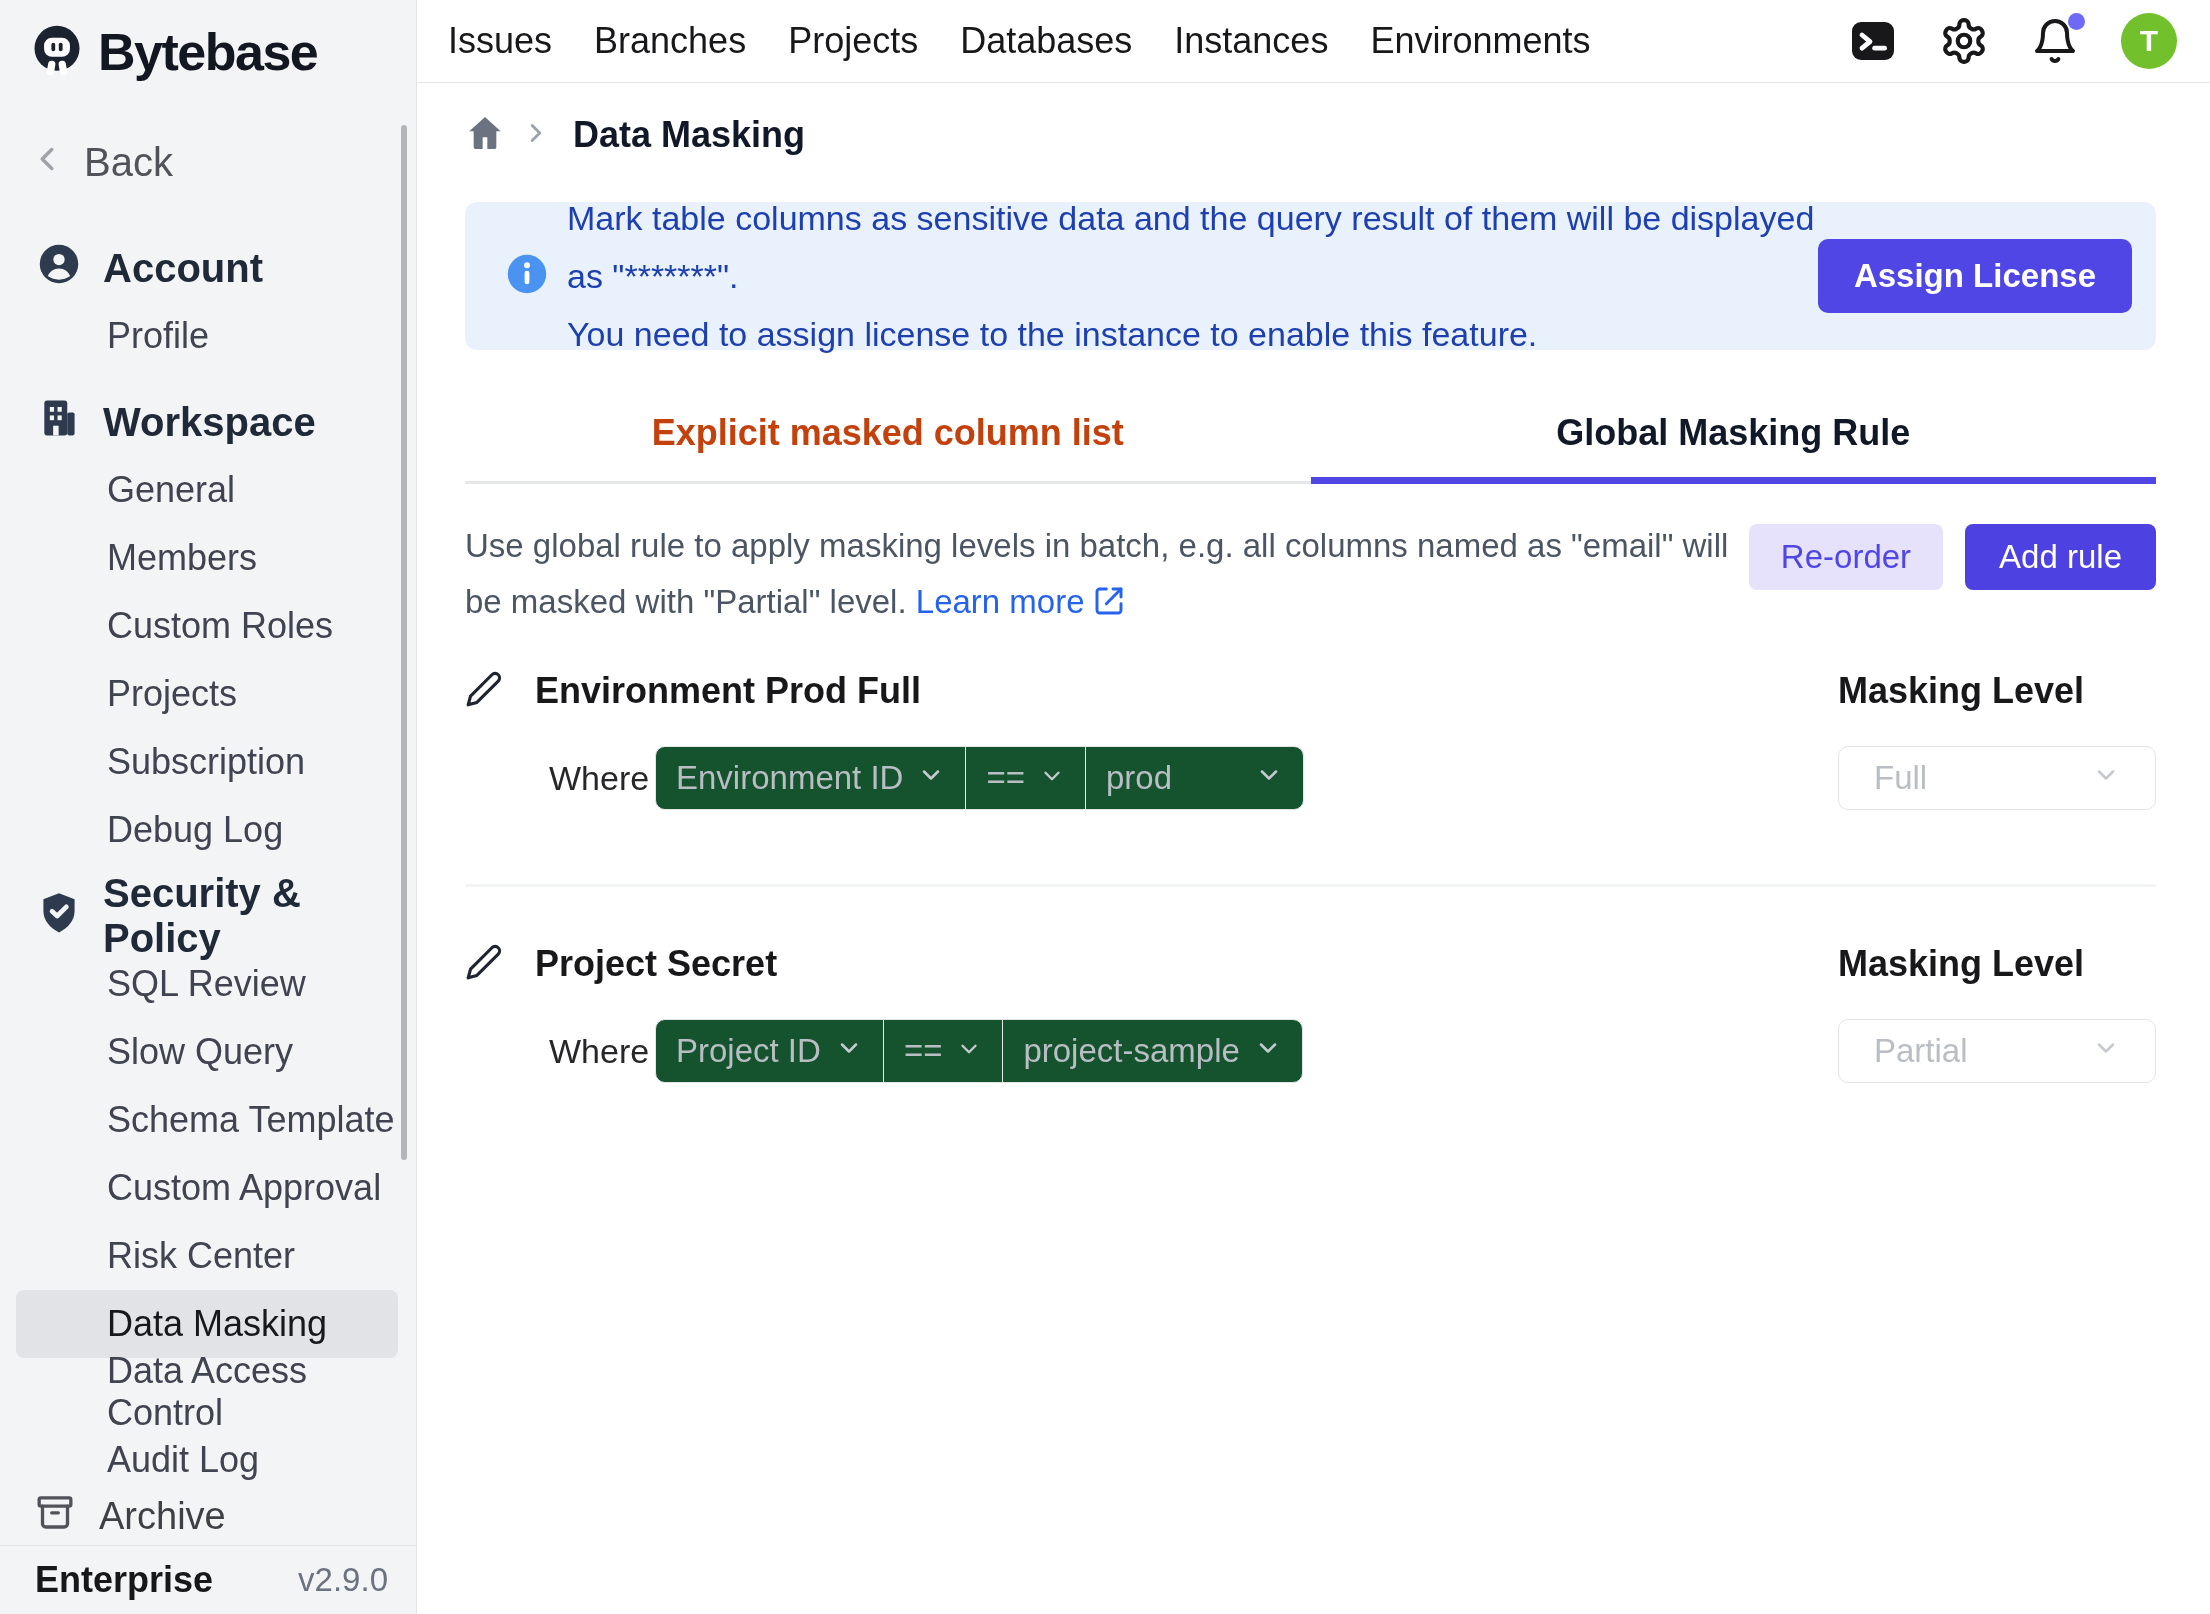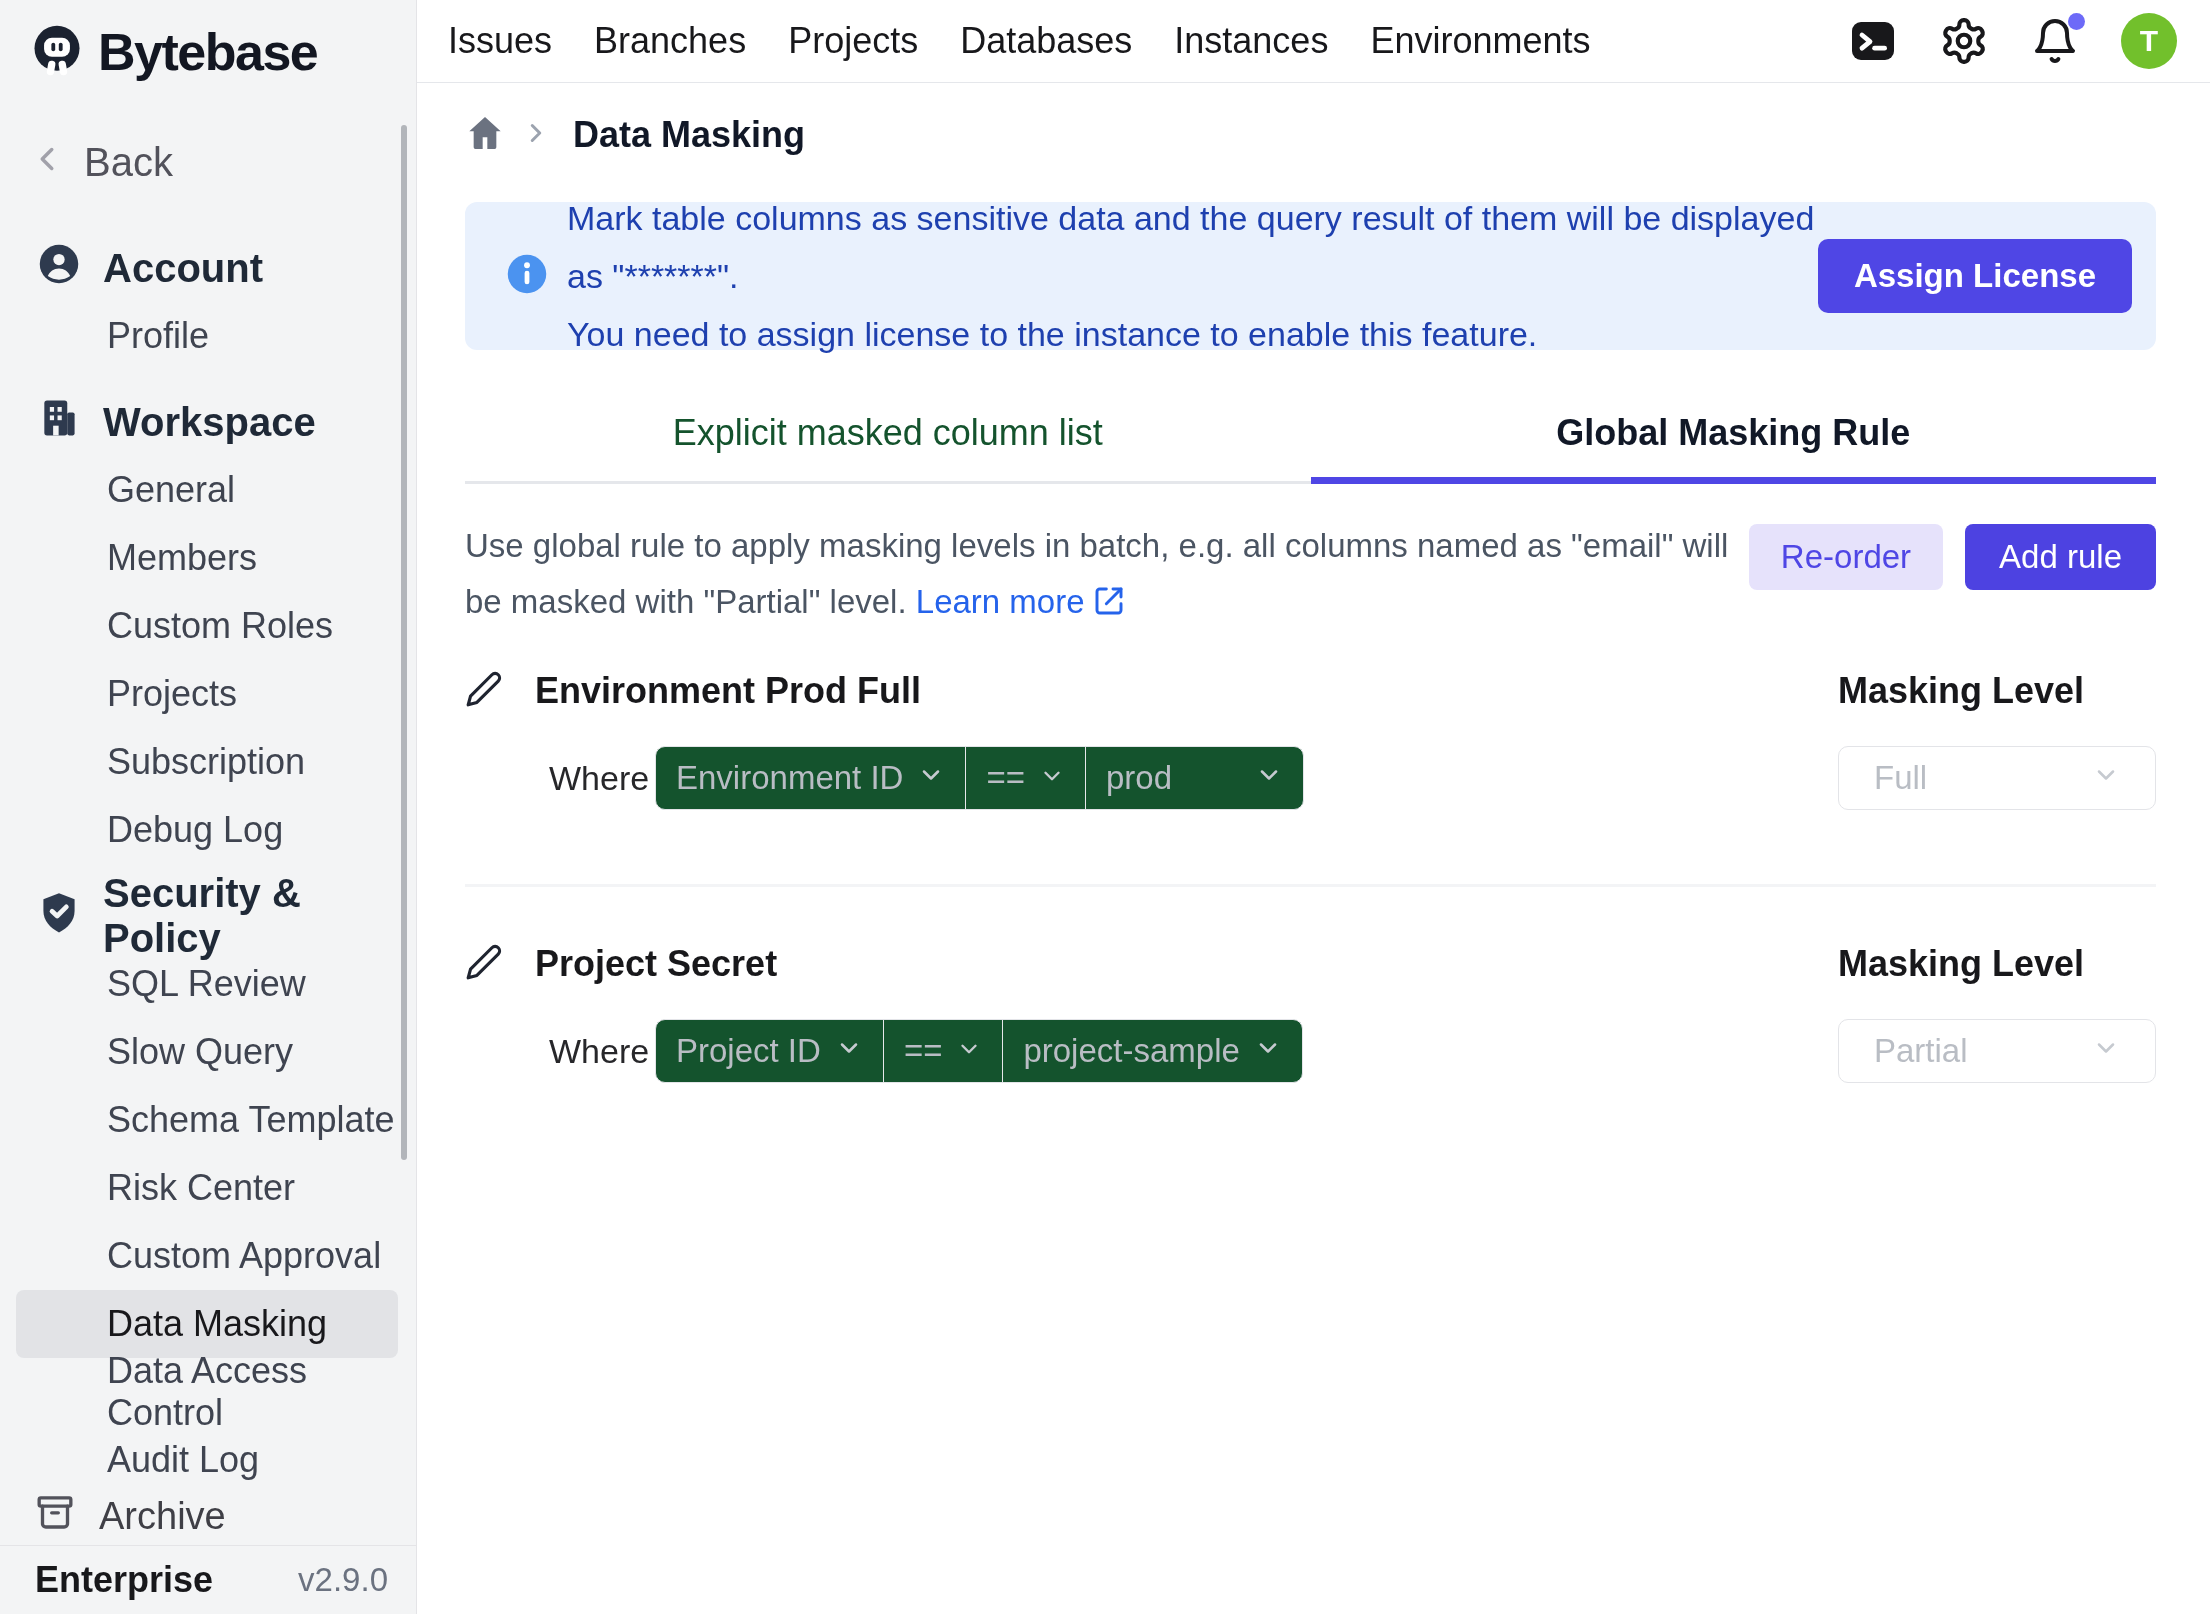--- a/index.html
+++ b/index.html
@@ -51,21 +51,21 @@
 
   .banner { margin-top:42px; background:#e9f1fd; border-radius:12px; height:148px;
             display:flex; align-items:center; padding:0 24px 0 40px; }
   .banner-text { flex:1; margin-left:18px; font-size:34px; line-height:58px; color:#1e40af; }
   .btn { display:inline-flex; align-items:center; justify-content:center; border:none; cursor:pointer;
          font-family:"Liberation Sans", sans-serif; border-radius:8px; font-size:33px; }
   .btn-license { background:#4f46e5; color:#fff; height:74px; padding:0 36px; border-radius:10px; font-weight:600; }
 
   .tabs { display:flex; margin-top:42px; }
   .tab { width:50%; text-align:center; padding:20px 0 30px; position:relative; font-size:36px;
-         color:#14532d; font-weight:400; cursor:pointer; }
+         color:#c2410c; font-weight:700; cursor:pointer; }
   .tab::after { content:""; position:absolute; left:0; right:0; bottom:0; height:3px; background:#e5e7eb; }
   .tab.active { color:#111827; font-weight:600; }
   .tab.active::after { height:7px; background:#4f46e5; }
 
   .desc-row { display:flex; align-items:flex-start; margin-top:34px; }
   .desc { flex:1; max-width:1370px; font-size:33px; line-height:56px; color:#4b5563; }
   .link { color:#2563eb; cursor:pointer; }
   .ext-icon { display:inline-block; vertical-align:-4px; margin-left:8px; }
   .desc-btns { display:flex; gap:22px; margin-left:20px; margin-top:6px; }
   .btn-secondary { background:#e6e2fb; color:#4f46e5; height:66px; padding:0 32px; }
@@ -163,22 +163,22 @@
             <svg viewBox="0 0 24 24" width="44" height="44">
               <path d="M12 1.8 20.5 5v6.3c0 5.5-3.6 9.2-8.5 11.9-4.9-2.7-8.5-6.4-8.5-11.9V5z" fill="#2e3a4e"></path>
               <polyline points="8.2 11.6 11 14.2 16 9.2" fill="none" stroke="#f3f4f5" stroke-width="2.6" stroke-linecap="round" stroke-linejoin="round"></polyline>
             </svg>
           </span>
           <span>Security &amp; Policy</span>
         </div>
         <div class="side-row side-item">SQL Review</div>
         <div class="side-row side-item">Slow Query</div>
         <div class="side-row side-item">Schema Template</div>
+        <div class="side-row side-item">Custom Approval</div>
         <div class="side-row side-item">Risk Center</div>
-        <div class="side-row side-item">Custom Approval</div>
         <div class="side-row side-item active">Data Masking</div>
         <div class="side-row side-item">Data Access Control</div>
         <div class="side-row side-item">Audit Log</div>
       </div>
     </nav>
 
     <div class="archive-row">
       <span>
         <svg viewBox="0 0 24 24" width="40" height="40" fill="none" stroke="#52525b" stroke-width="2" stroke-linecap="round" stroke-linejoin="round">
           <rect x="2.5" y="3.5" width="19" height="5" rx="1"></rect>

